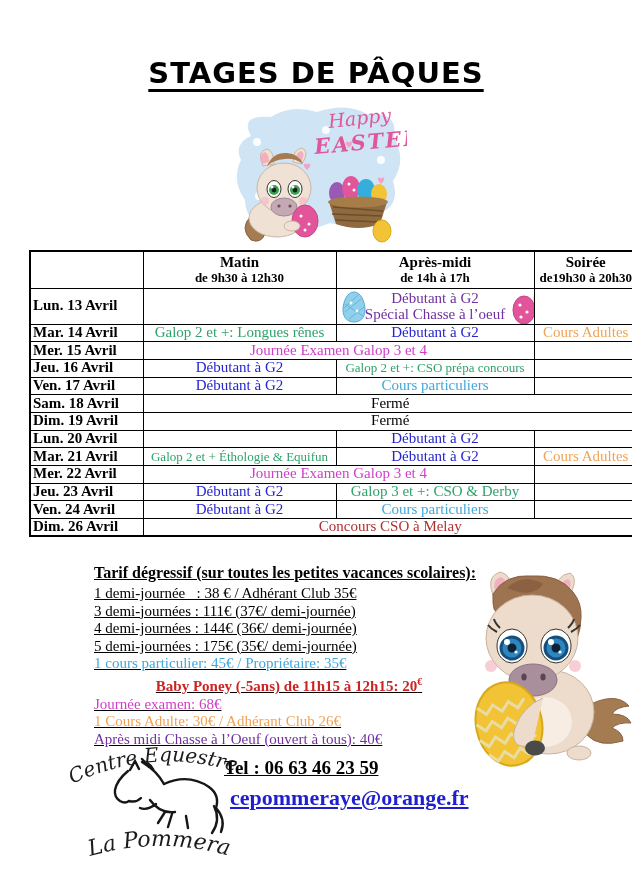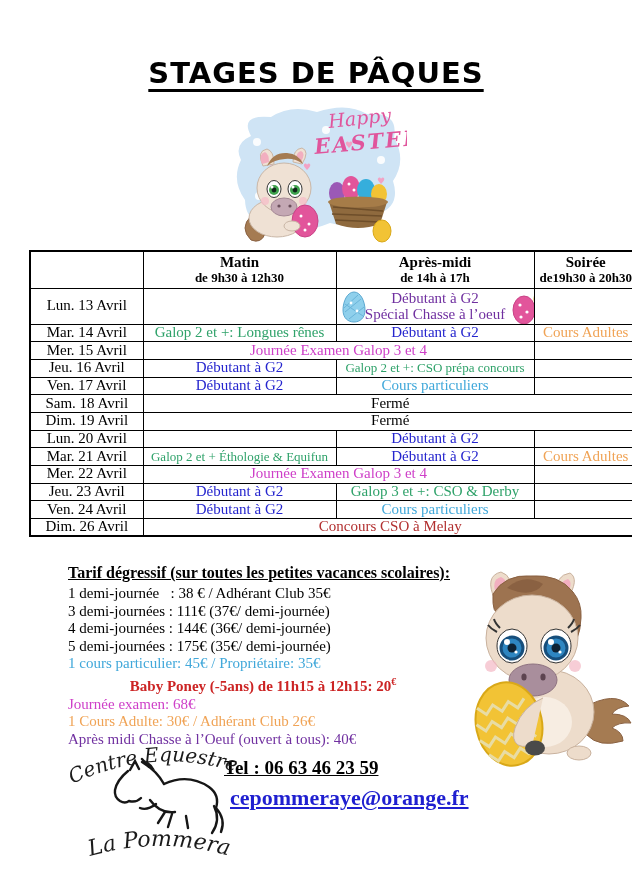--- a/index.html
+++ b/index.html
@@ -17,32 +17,32 @@
   
   .schedule{position:absolute;left:12px;top:250px;}
   table{border-collapse:collapse;table-layout:fixed;width:608px;border:2px solid #000;margin-left:17px;}
   th,td{border:1px solid #000;padding:0 2px;text-align:center;vertical-align:middle;overflow:hidden;}
   thead tr{height:37px;}
   th{font-size:15px;font-weight:bold;line-height:1.15;}
   th .sub{font-size:13px;}
   tbody tr{height:17.7px;}
   tbody tr.tall{height:36px;}
   td{font-size:15px;line-height:1.05;}
-  td.date{text-align:center;font-weight:normal;white-space:nowrap;}
+  td.date{text-align:left;font-weight:bold;white-space:nowrap;}
   .c-blue{color:var(--blue);} .c-green{color:var(--green);} .c-magenta{color:var(--magenta);}
   .c-cyan{color:var(--cyan);} .c-orange{color:var(--orange);} .c-red{color:var(--red);}
   .c-purple{color:var(--purple);} .c-black{color:#000;}
   .sm{font-size:13px;}
   td.easter-cell{position:relative;}
   td.easter-cell div{line-height:16px;}
   .egg-single{position:absolute;left:5px;top:2px;}
   .egg-cluster{position:absolute;right:-24px;top:-3px;z-index:2;}
 
   
-  .pricing{position:absolute;left:68px;top:564px;width:390px;}
+  .pricing{position:absolute;left:94px;top:564px;width:390px;text-decoration:underline;}
   .pricing h2{margin:0 0 3px 0;font-size:16px;font-weight:bold;text-decoration:underline;}
   .price-line{font-size:15px;line-height:17.6px;white-space:pre;}
   .price-line.cyan{color:var(--cyan);} .price-line.red-bright{color:var(--redBright);text-align:center;}
   .price-line.magenta{color:var(--magenta);} .price-line.orange{color:var(--orange);}
   .price-line.purple{color:var(--purple);} .price-line.black{color:#000;}
   .price-line.bold{font-weight:bold;}
   .price-line sup{font-size:10px;}
 
   
   .pony2{position:absolute;left:455px;top:556px;width:177px;height:214px;}

